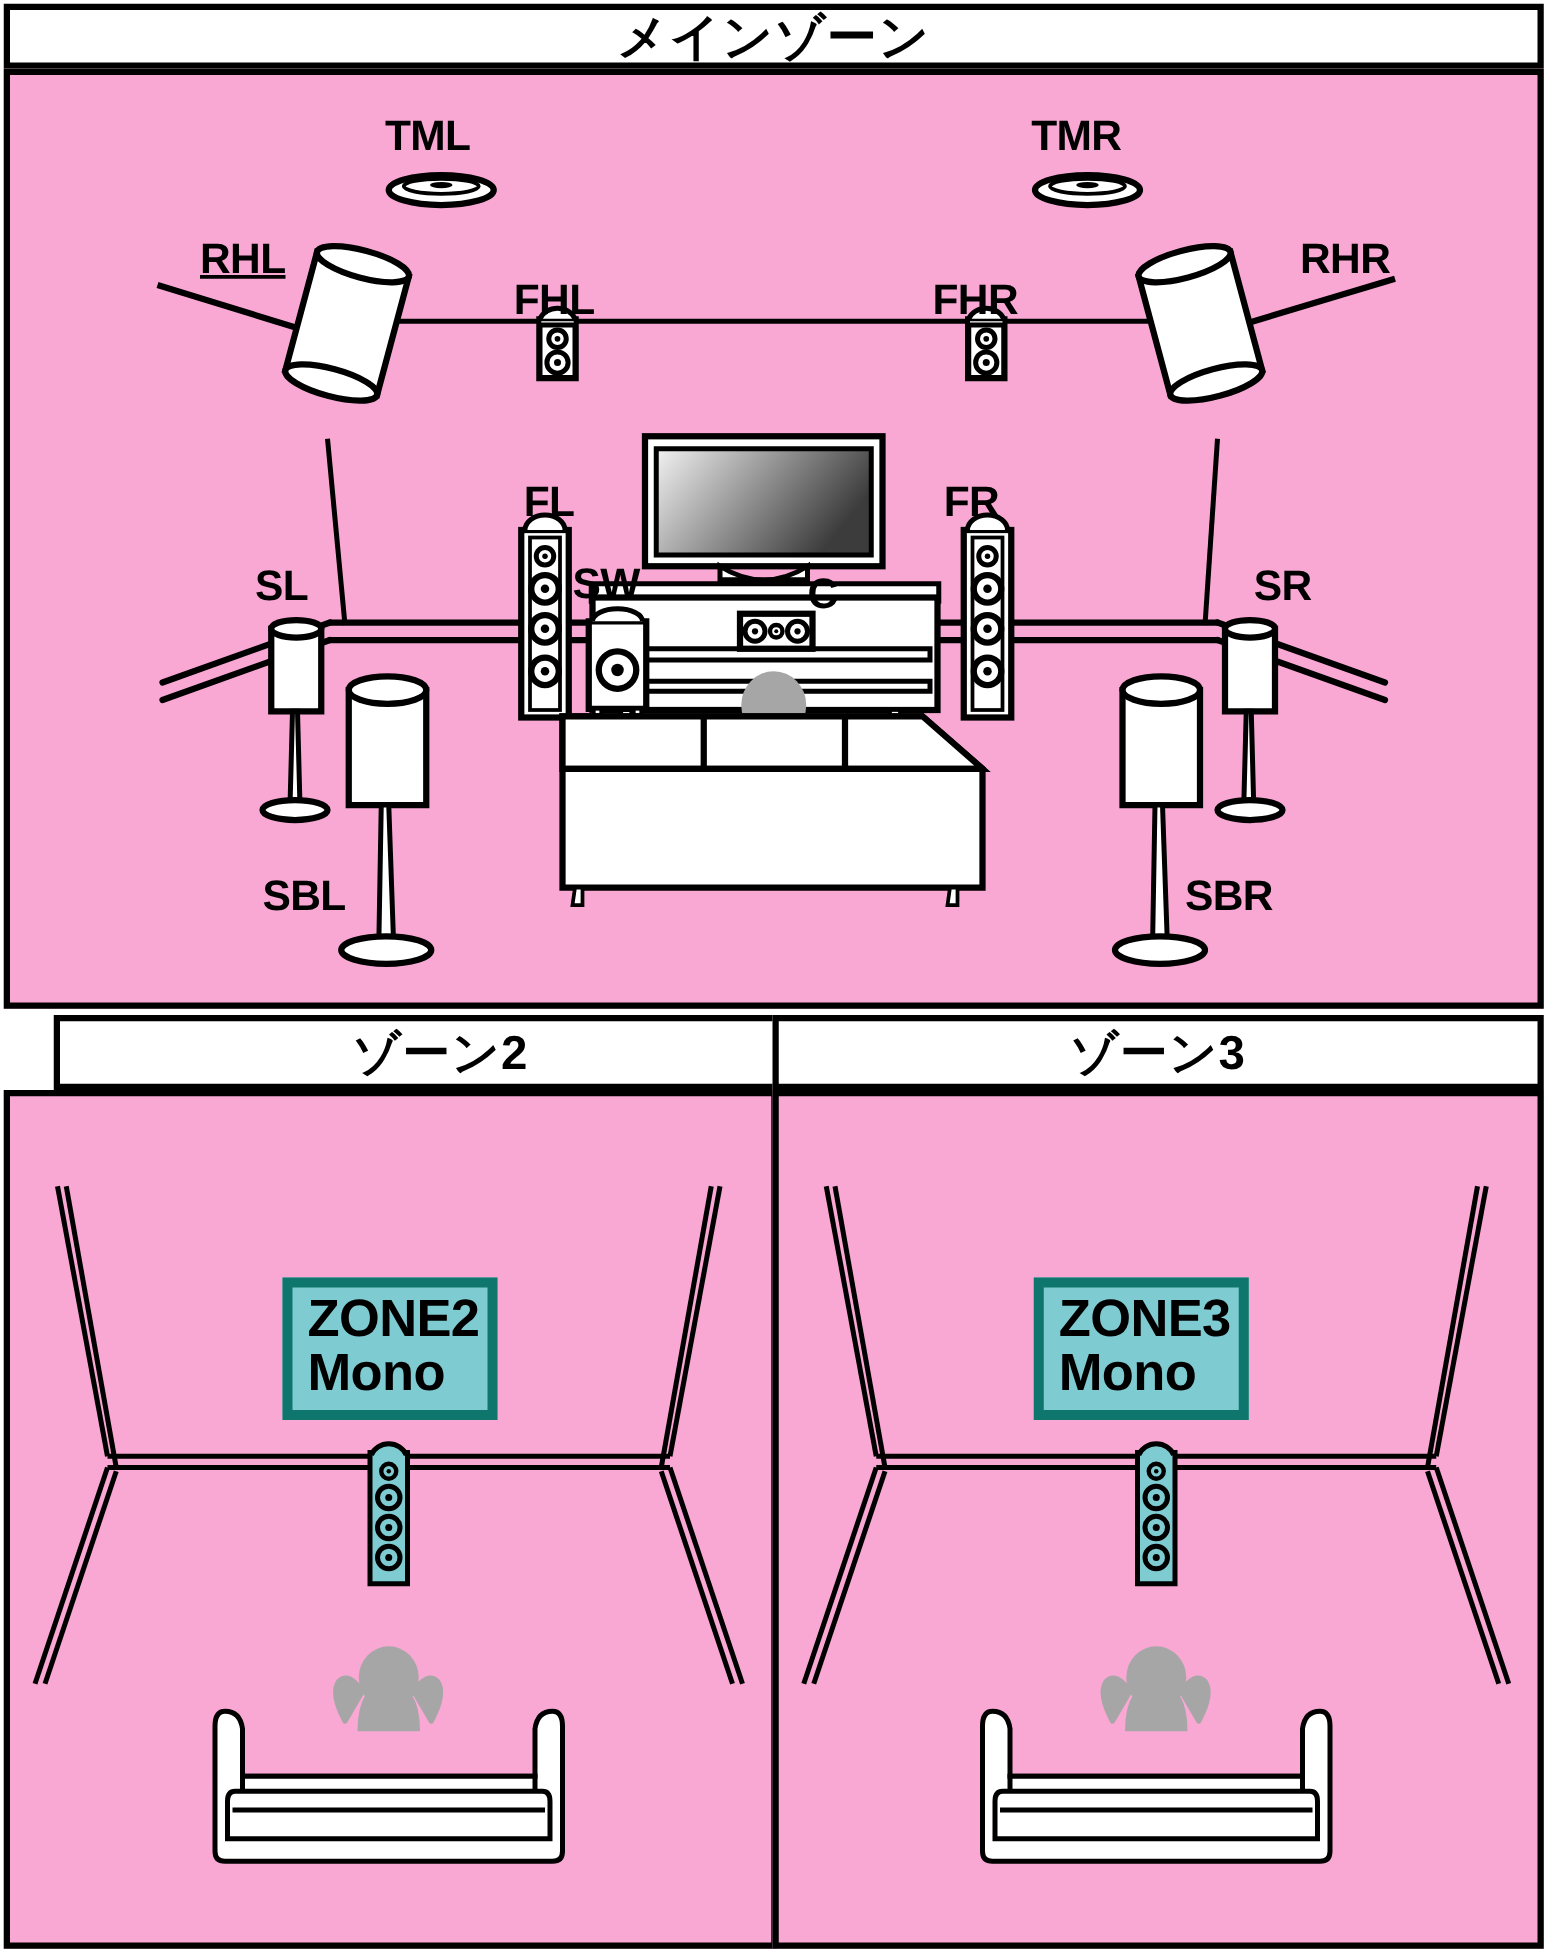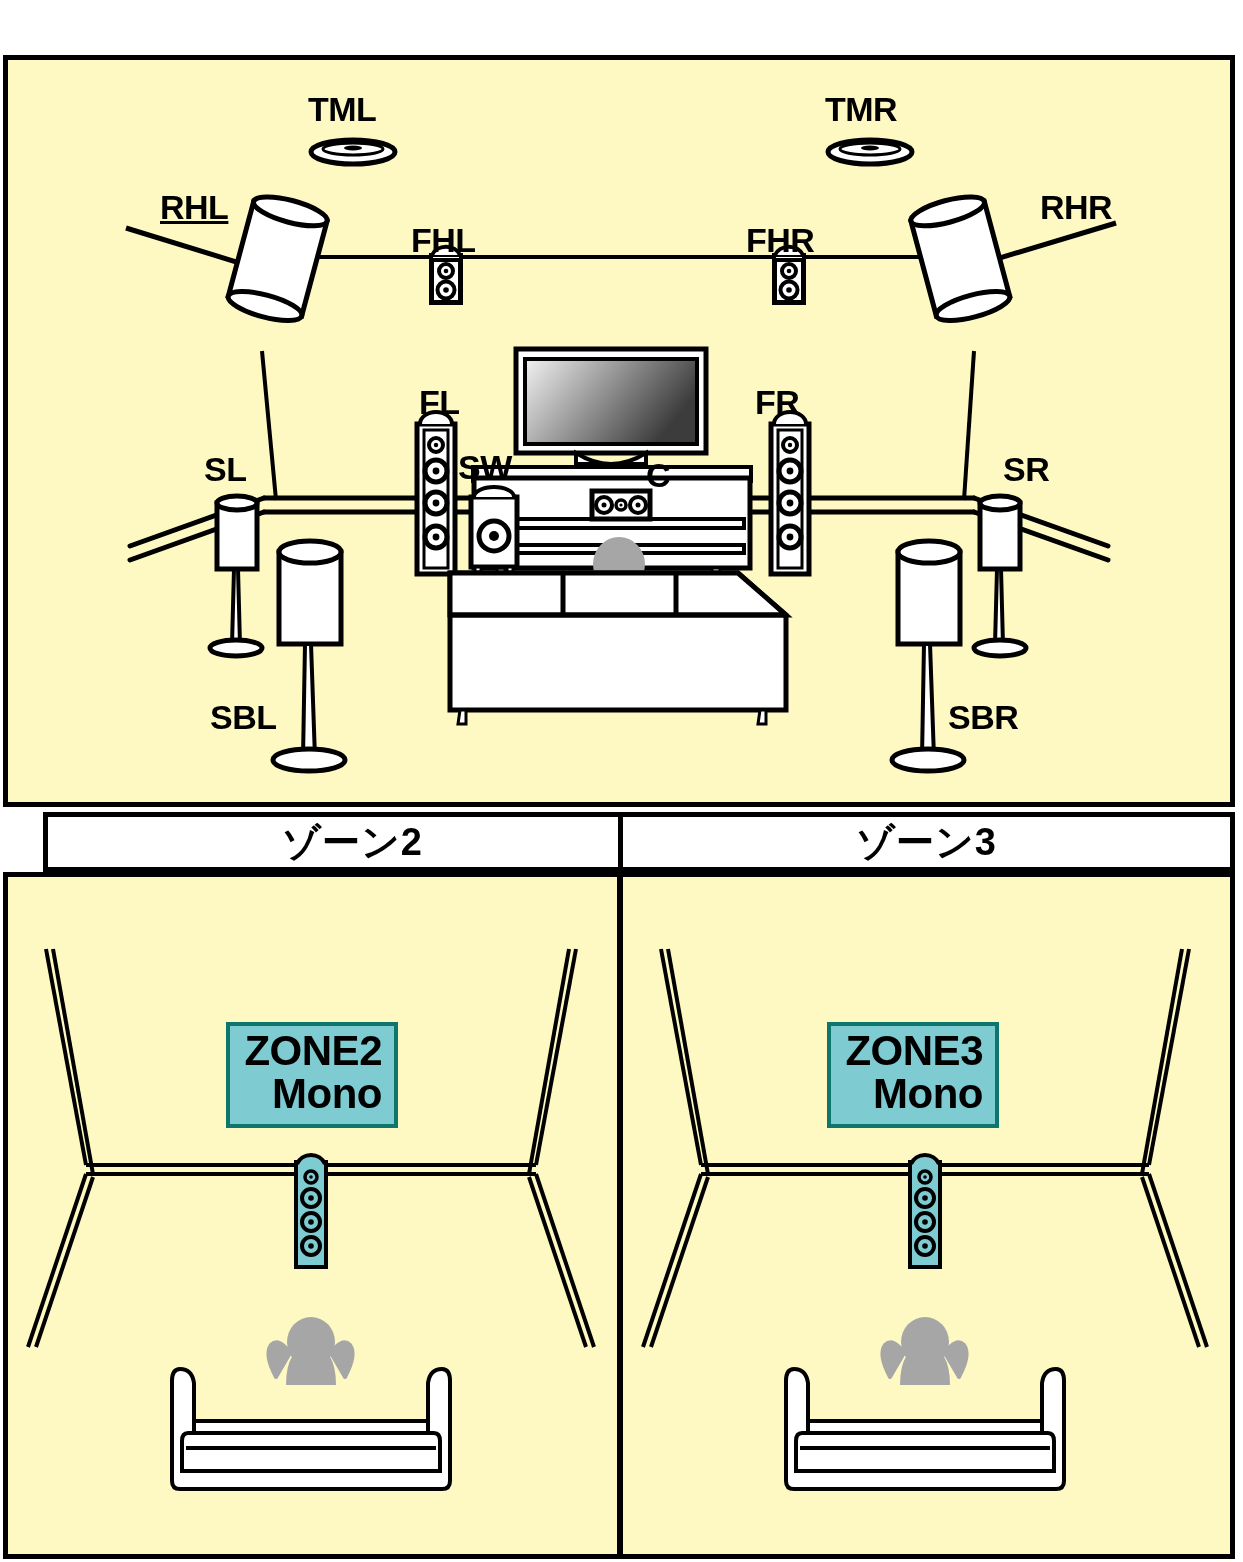--- a/index.html
+++ b/index.html
@@ -12,21 +12,21 @@
   #root {
     position: relative;
     width: 1243px; height: 1562px;
     background: #fff;
   }
 
   
   .panel-frame {
     position: absolute;
     border: 5px solid #000;
-    background: #fef9c3;
+    background: #f9a8d4;
   }
   .panel-header {
     position: absolute;
     display: flex; align-items: center; justify-content: center;
     background: #fff;
     border: 5px solid #000;
     font-weight: bold;
     color: #000;
     letter-spacing: 1px;
   }
@@ -43,39 +43,42 @@
     white-space: nowrap;
     letter-spacing: -0.5px;
   }
 
   
   .stage { position: absolute; left: 0; top: 0; }
 
   
   .zone-badge {
     position: absolute;
-    border: 4px solid #0f766e;
+    border: 8px solid #0f766e;
     background: #7ecbd1;
-    text-align: right;
+    text-align: left;
     padding: 4px 12px 8px 12px;
     line-height: 1.02;
   }
   .zone-badge span {
     display: block;
     font-weight: bold;
     color: #000;
     font-size: 42px;
     letter-spacing: -0.5px;
   }
 </style>
 </head>
 <body>
 
 <div id="root">
 
+  <div class="panel-header hdr-main" style="left:3px; top:3px; width:1232px; height:52px;">
+    <span>メインゾーン</span>
+  </div>
 
   <div class="panel-frame" style="left:3px; top:55px; width:1232px; height:752px;">
 
     <svg class="stage" width="1222" height="742" viewBox="0 0 1222 742">
 
       <g fill="none" stroke="#000" stroke-width="5" stroke-linecap="round">
 
         <path d="M256 438 L966 438"></path>
         <path d="M256 452 L966 452"></path>
 

